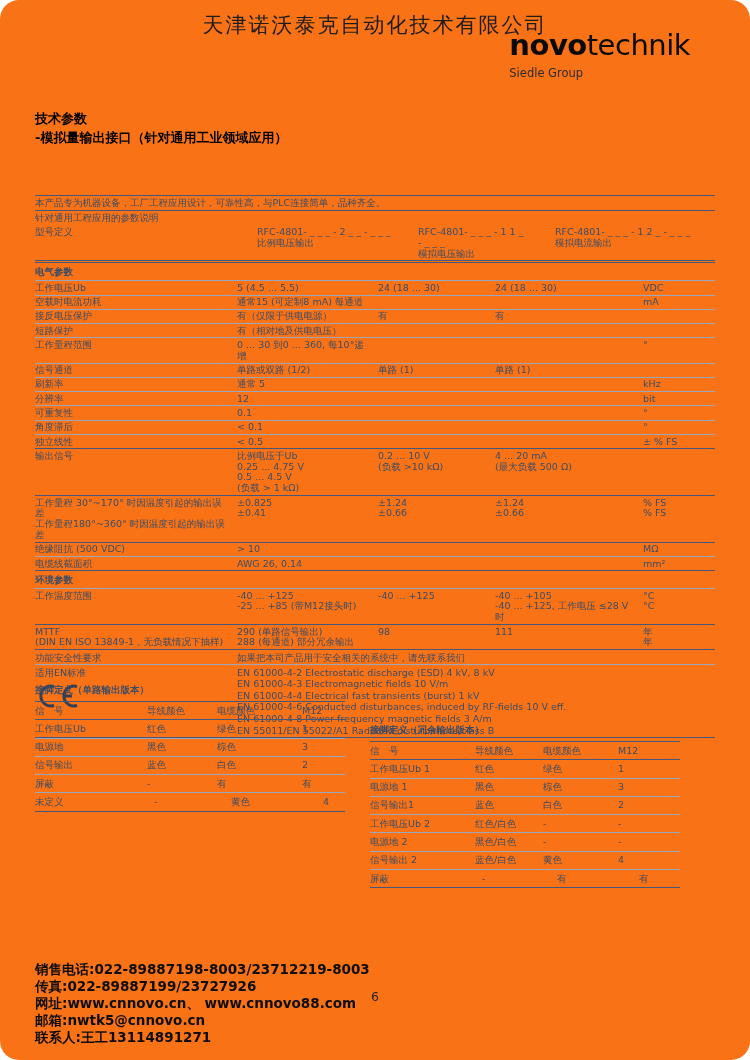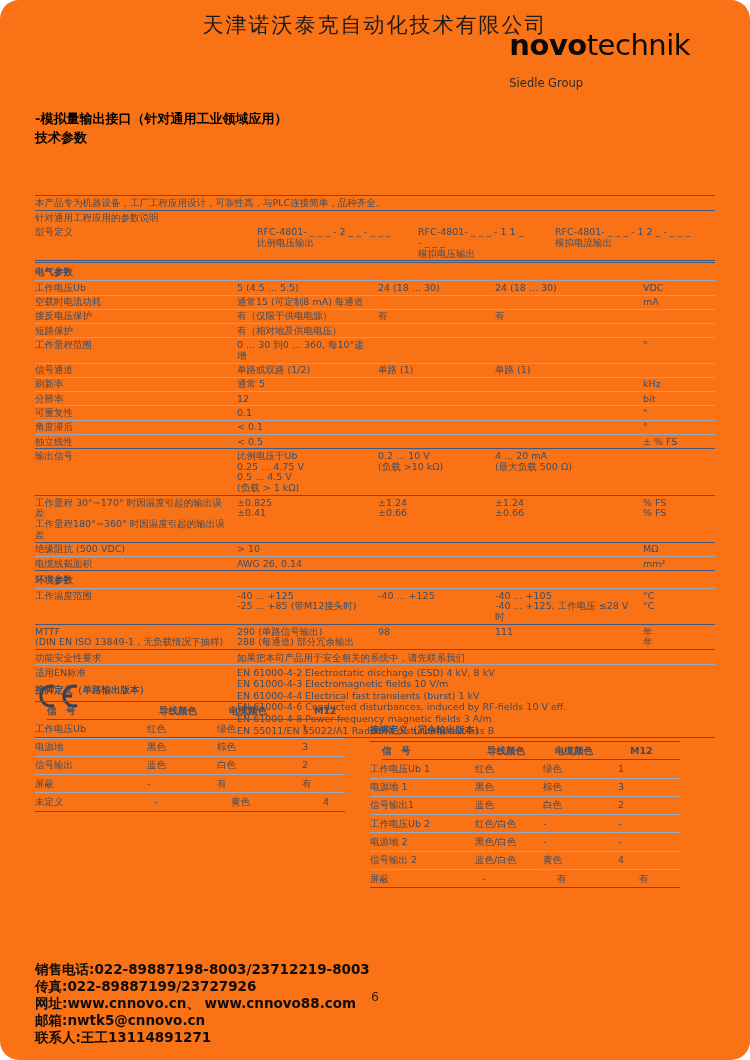--- a/index.html
+++ b/index.html
@@ -7,21 +7,21 @@
         font-family:"DejaVu Sans","Liberation Sans",sans-serif;border-radius:19px;}
 
   .company{position:absolute;top:11px;left:0;width:100%;text-align:center;
            font-family:"DejaVu Serif","Liberation Serif",serif;font-size:21px;
            color:#1c1c1c;letter-spacing:2px;}
 
   .logo{position:absolute;top:32px;right:60px;color:#0a0a0a;text-align:left;}
   .logoword{font-size:29px;line-height:27px;letter-spacing:-0.5px;}
   .logoword .novo{font-weight:700;}
   .logoword .technik{font-weight:400;}
-  .siedle{font-size:11.5px;color:#2b2b2b;margin-top:17px;}
+  .siedle{font-size:11.5px;color:#2b2b2b;margin-top:7px;}
 
   .titleblock{position:absolute;left:35px;top:109px;font-size:13px;font-weight:700;
               color:#000;line-height:19px;}
 
   
   .spec{position:absolute;left:35px;top:195px;width:680px;color:#3a4c66;
         font-size:9.5px;border-top:1px solid #46587a;}
   .srow{display:grid;grid-template-columns:202px 141px 117px 148px 1fr;padding:1.5px 0 1px;}
   .srow.spanrow{grid-template-columns:202px 1fr;}
   .srow.note .cell,.srow.sect .cell{grid-column:1 / -1;}
@@ -39,43 +39,43 @@
 
   
   .pin{position:absolute;width:310px;color:#3a4c66;font-size:9.5px;}
   #pin-0{left:35px;top:684px;}
   #pin-1{left:370px;top:724px;}
   .pin-title{font-weight:700;margin-bottom:4px;}
   .ptable{border-top:1px solid #46587a;}
   .prow{display:grid;padding:3.5px 0 3px;border-bottom:1px solid #9aa8bd;}
   #pin-0 .prow{grid-template-columns:112px 70px 85px 1fr;}
   #pin-1 .prow{grid-template-columns:105px 68px 75px 1fr;}
-  .prow.head{font-weight:700;border-bottom:1.5px solid #46587a;margin-left:12px;}
+  .prow.head{font-weight:400;border-bottom:1.5px solid #46587a;}
   .prow:last-child{border-bottom:1px solid #46587a;gap:7px;}
 
   .footer{position:absolute;left:35px;top:961px;font-size:13.5px;font-weight:700;
           color:#0d0d0d;line-height:17px;}
   .pagenum{position:absolute;top:989px;left:0;width:100%;text-align:center;
            font-size:12.5px;color:#222;}
 </style>
 </head>
 <body>
 
 <div class="page">
 
   <div class="company">天津诺沃泰克自动化技术有限公司</div>
 
   <div class="logo">
     <div class="logoword"><span class="novo">novo</span><span class="technik">technik</span></div>
     <div class="siedle">Siedle Group</div>
   </div>
 
   <div class="titleblock">
+    <div>技术参数</div>
     <div>-模拟量输出接口（针对通用工业领域应用）</div>
-    <div>技术参数</div>
   </div>
 
   <div class="spec" id="spec-table">
       <div class="srow note bh">
         <div class="cell ">
           <div class="ln">本产品专为机器设备，工厂工程应用设计，可靠性高，与PLC连接简单，品种齐全。</div>
         </div>
       </div>
       <div class="srow note">
         <div class="cell ">

